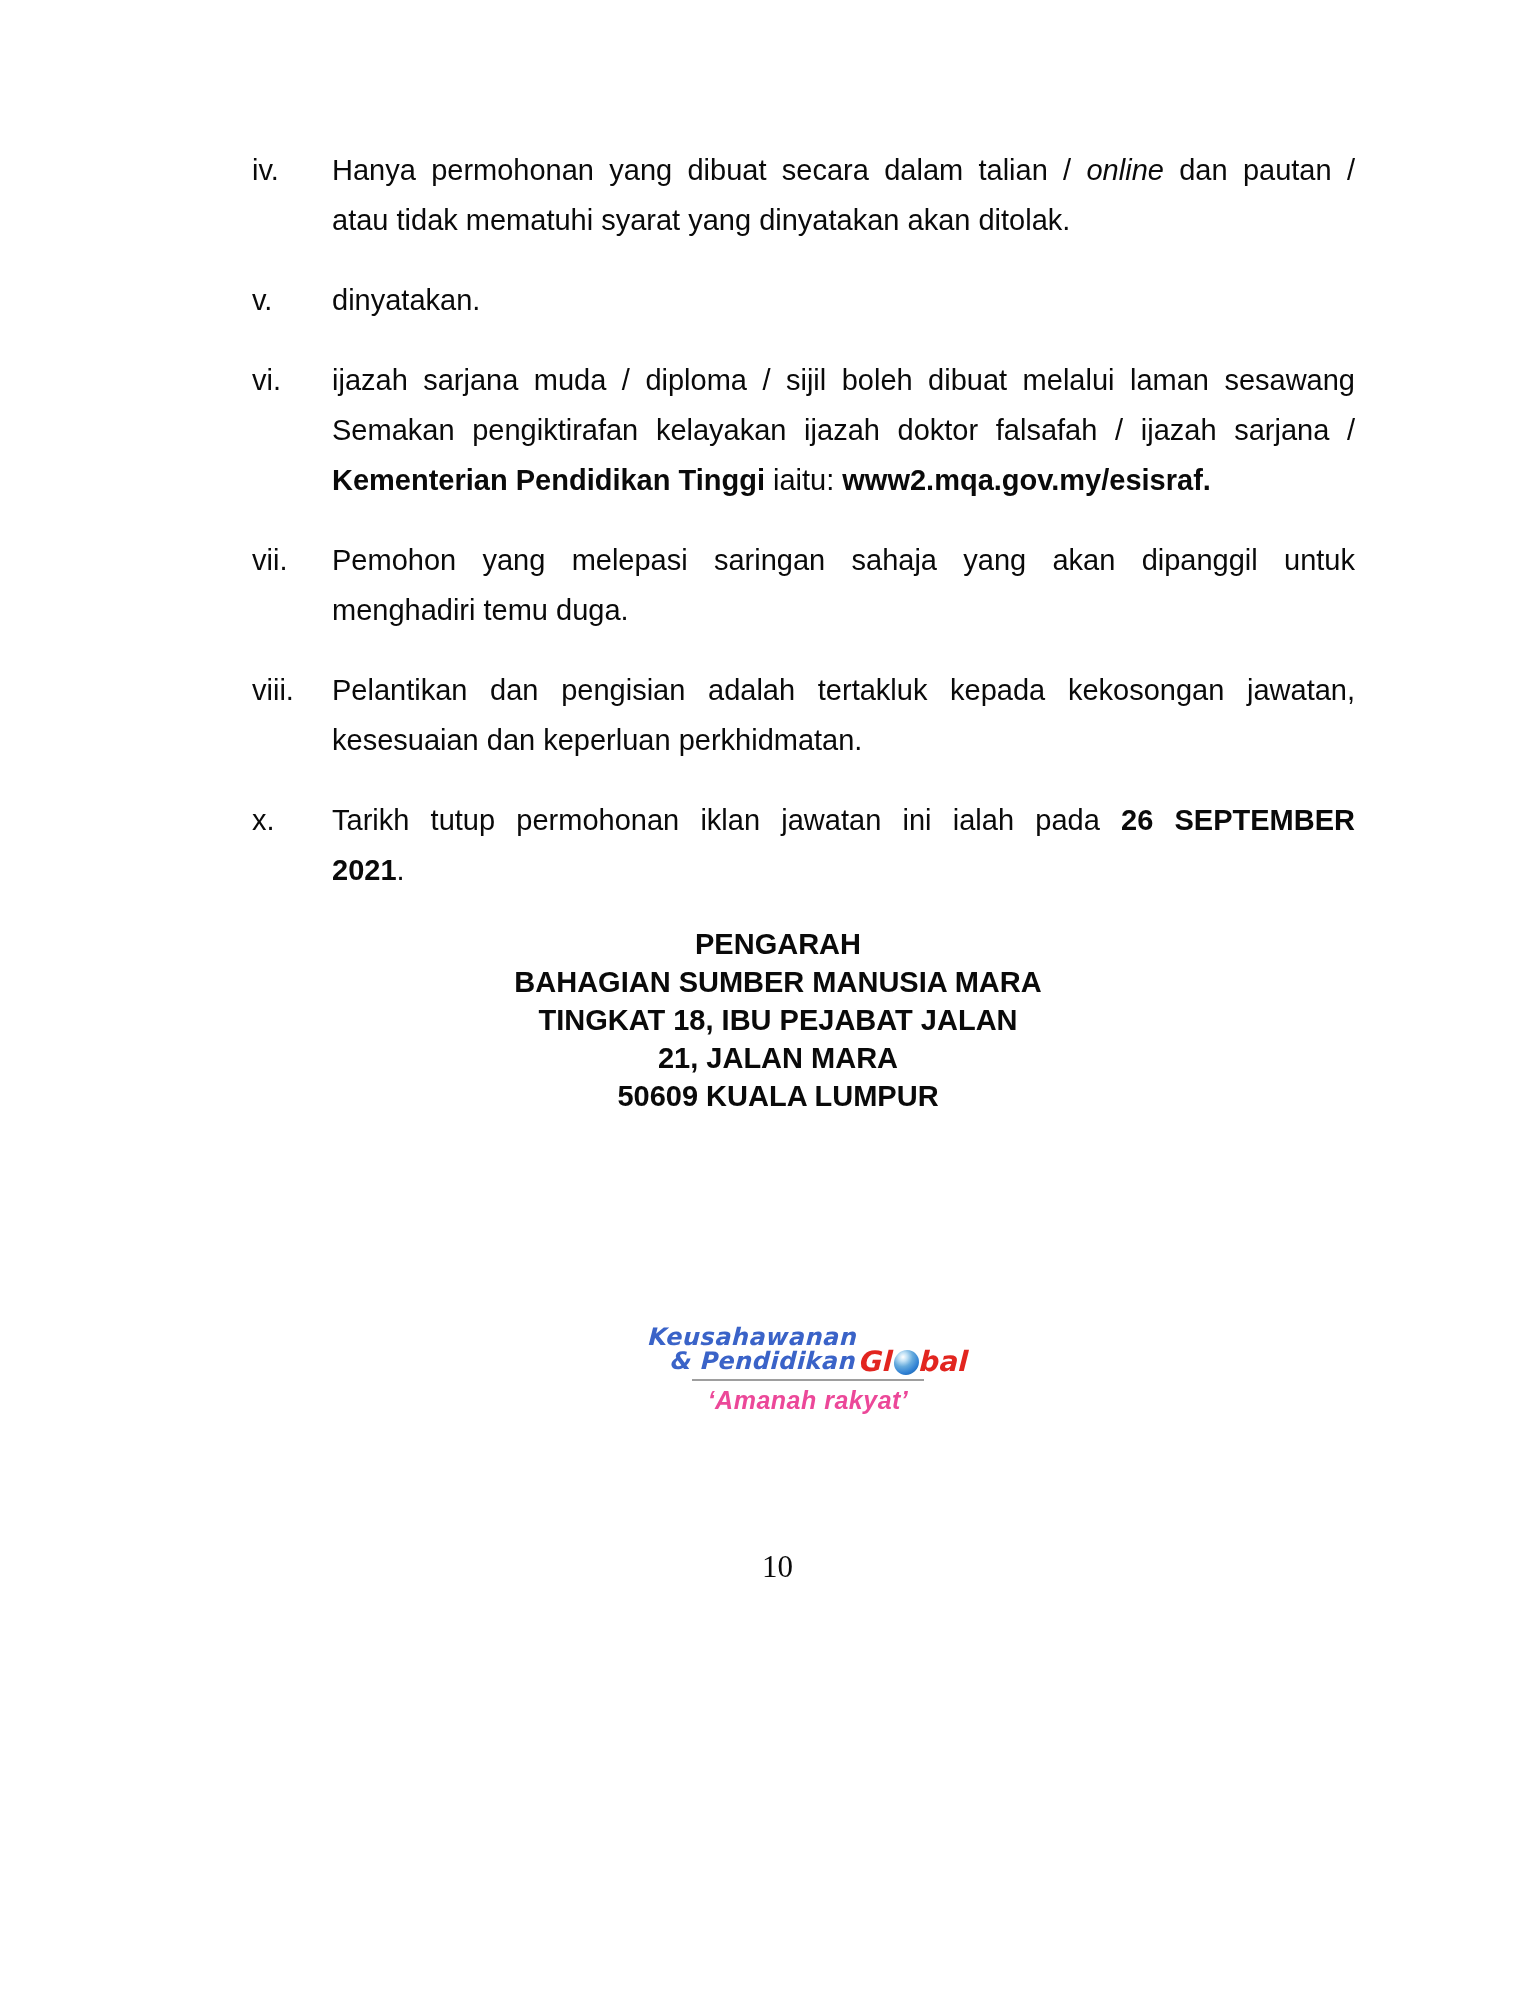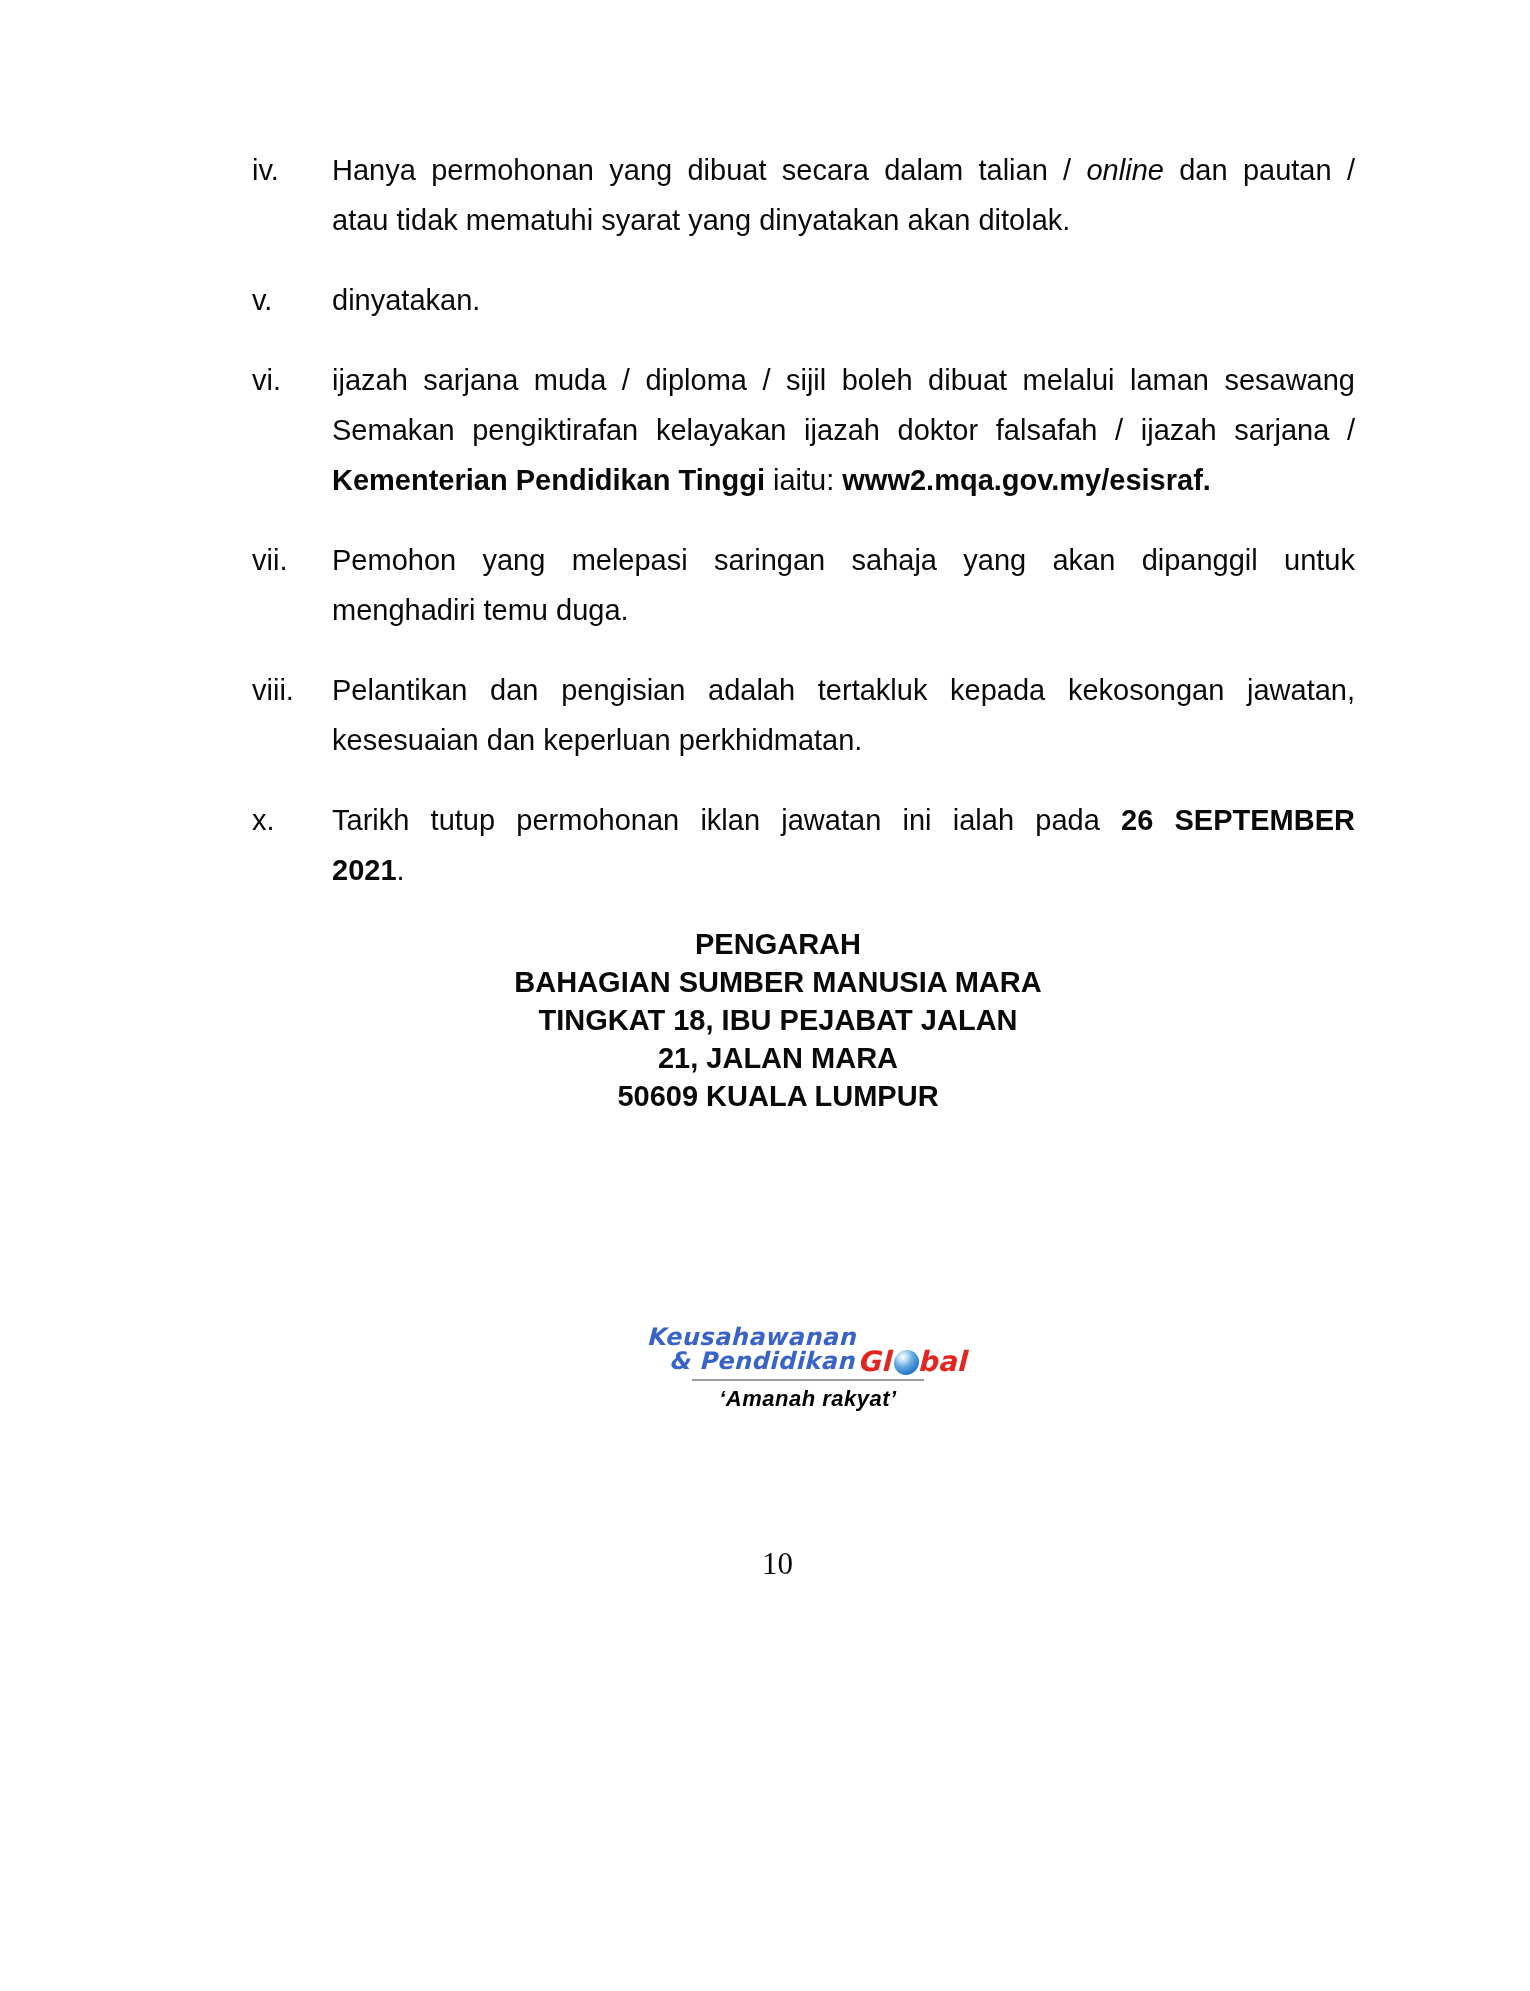--- a/index.html
+++ b/index.html
@@ -86,24 +86,24 @@
     vertical-align:-4px;
     margin:0 1px;
     background:radial-gradient(circle at 35% 28%, #ffffff 0%, #bfe0f5 18%, #66abdd 40%, var(--globe-blue,#2d7fd3) 68%, #15538f 100%);
   }
   .logo-divider {
     width:232px; height:0;
     border-top:2px solid var(--divider-gray,#9e9e9e);
     margin:6px 0 5px 0;
   }
   .logo-tagline {
-    font-size:22px;
+    font-size:25px;
     font-weight:bold;
     font-style:italic;
-    color:#000000;
+    color:#ec4899;
     letter-spacing:0.5px;
   }
   
   .page-number {
     margin-top:134px;
     padding-left:25px;
     text-align:center;
     font-family:"Liberation Serif","DejaVu Serif",serif;
     font-size:31px;
     line-height:36px;

